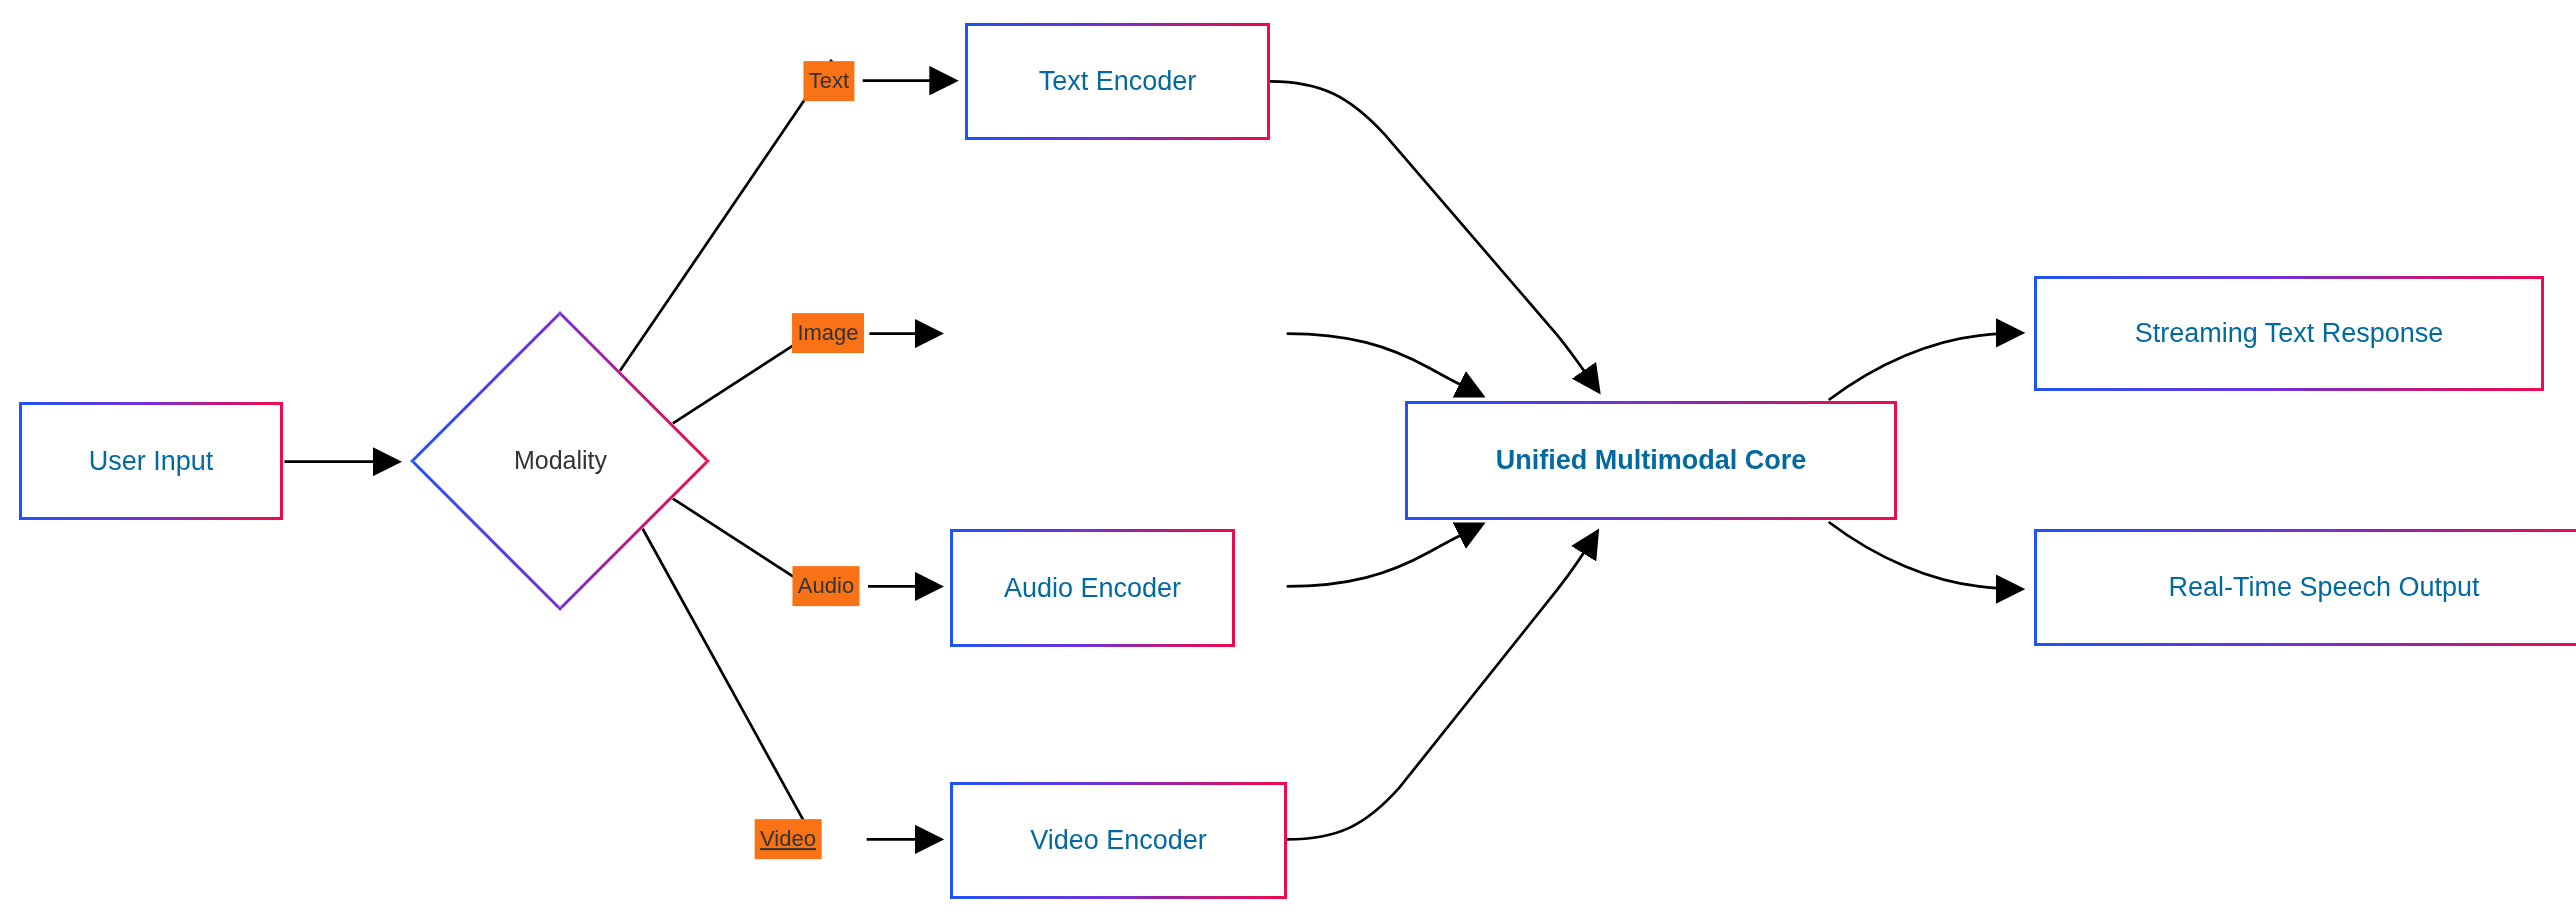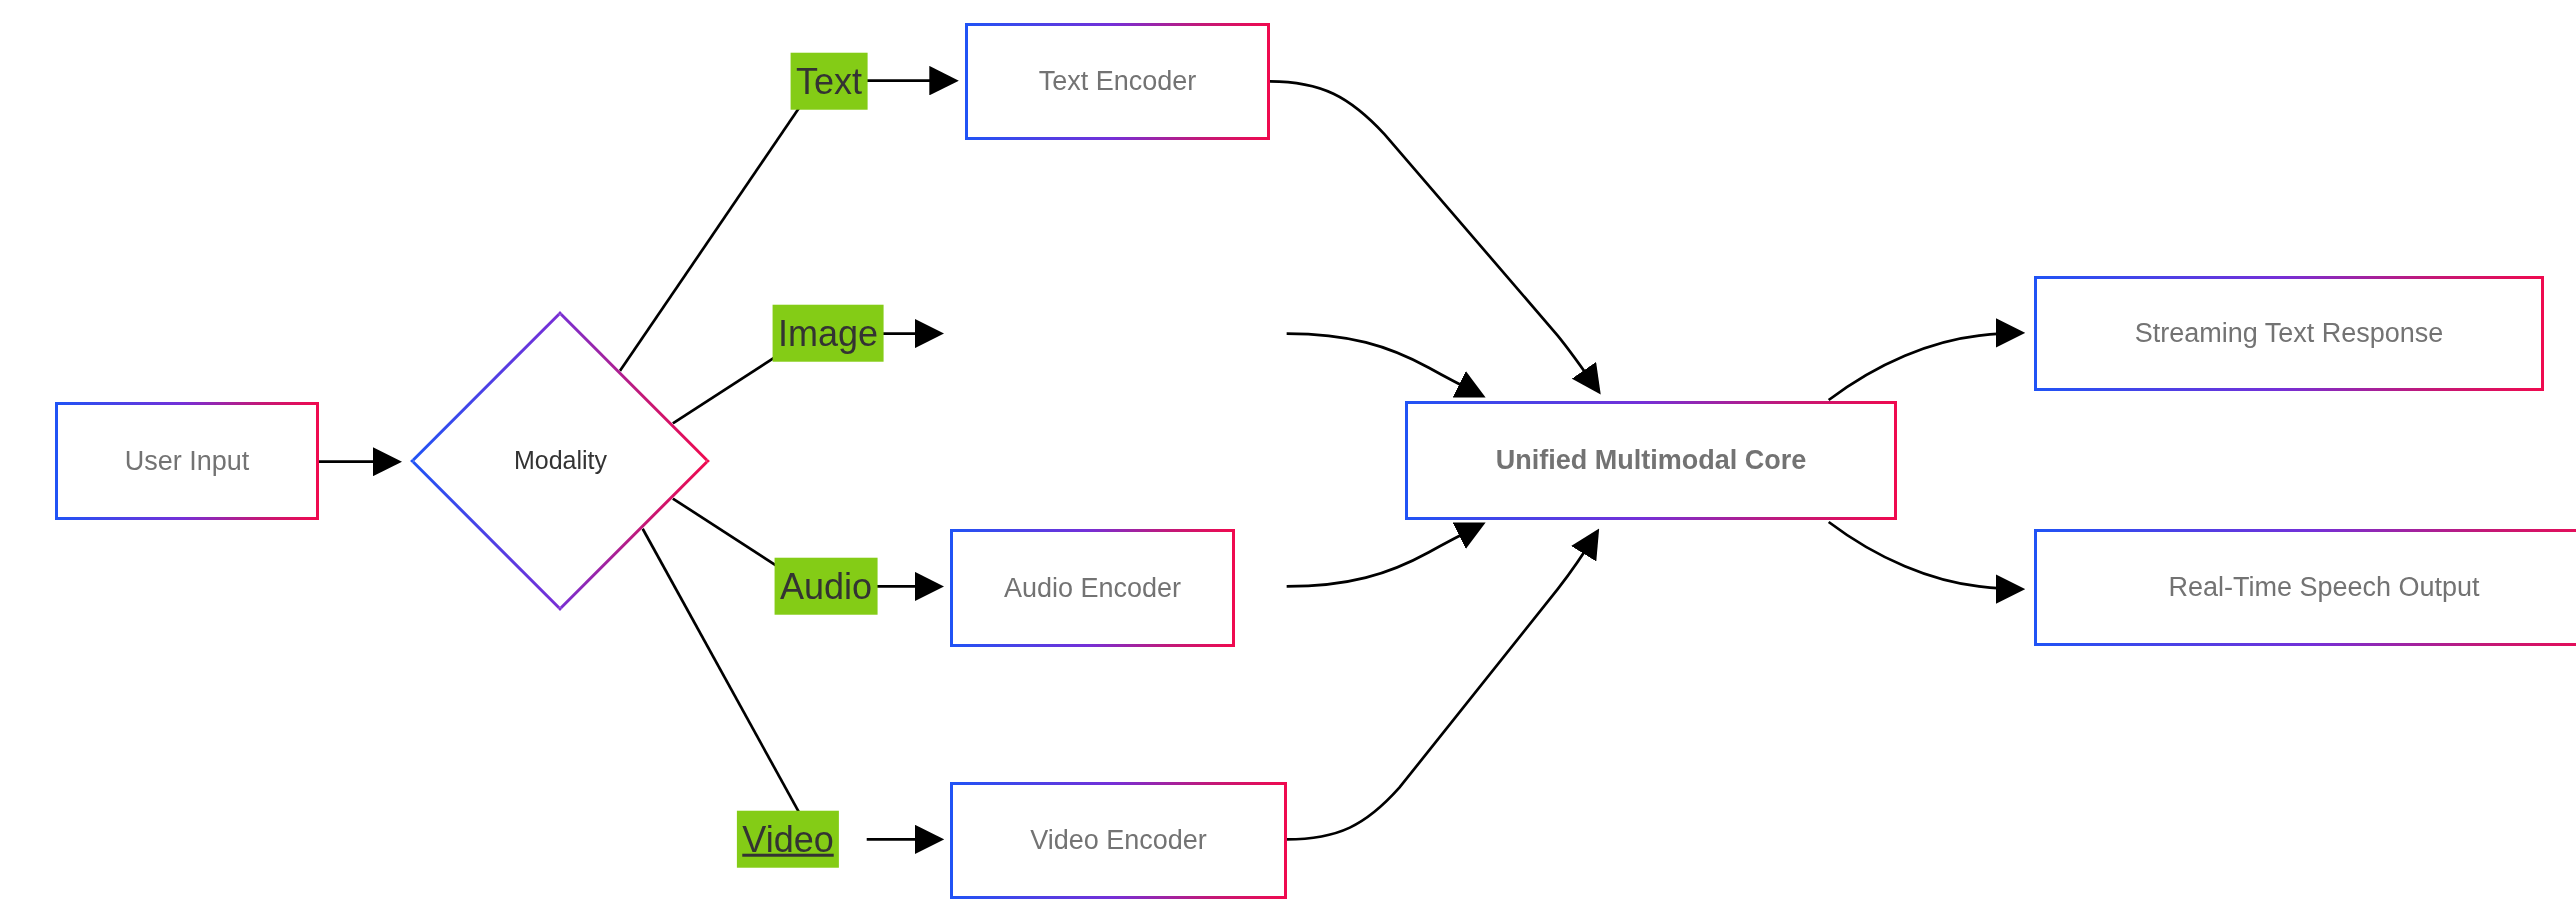--- a/index.html
+++ b/index.html
@@ -22,21 +22,21 @@
     stroke-width: 4px;
   }
   .node {
     position: absolute;
     display: flex;
     align-items: center;
     justify-content: center;
     background: #ffffff;
     border: 3.4px solid #7430d8;
     border-image: linear-gradient(90deg, #2053f5 0%, #7430d8 48%, #c31877 78%, #ef0a4f 100%) 1;
-    color: #737373;
+    color: #0369a1;
     font-size: 27px;
     line-height: 1.2;
     text-align: center;
     box-sizing: border-box;
   }
   .diamond-shape {
     position: absolute;
     left: 454px; top: 355px;
     width: 212px; height: 212px;
     transform: rotate(45deg);
@@ -51,23 +51,23 @@
     width: 299px; height: 299px;
     display: flex;
     align-items: center;
     justify-content: center;
     color: #333333;
     font-size: 25px;
   }
   .edge-label {
     position: absolute;
     transform: translate(-50%, -50%);
-    background: #84cc16;
+    background: #f97316;
     color: #333333;
-    font-size: 36px;
+    font-size: 22px;
     line-height: 1.2;
     padding: 6.7px 5.4px;
     white-space: nowrap;
   }
 </style>
 </head>
 <body>
 
 <div class="stage">
 
@@ -94,21 +94,21 @@
 
     <path class="edge-path" d="M 1892,121 C 1970,121 2012,144 2064,200 L 2322,500 C 2344,527 2364,556 2382,582" marker-end="url(#arrowhead)"></path>
     <path class="edge-path" d="M 1918,497 C 2010,497 2070,515 2130,548 C 2164,567 2190,580 2208,589" marker-end="url(#arrowhead)"></path>
     <path class="edge-path" d="M 1918,874 C 2010,874 2070,856 2130,823 C 2164,804 2190,791 2208,782" marker-end="url(#arrowhead)"></path>
     <path class="edge-path" d="M 1918,1251 C 1995,1251 2036,1230 2086,1174 L 2322,878 C 2344,850 2364,820 2380,794" marker-end="url(#arrowhead)"></path>
 
     <path class="edge-path" d="M 2726,596 C 2800,540 2880,508 2950,500 C 2975,497 2995,496 3012,496" marker-end="url(#arrowhead)"></path>
     <path class="edge-path" d="M 2726,778 C 2800,834 2880,866 2950,874 C 2975,877 2995,878 3012,878" marker-end="url(#arrowhead)"></path>
   </svg>
 
-  <div class="node" style="left:19px; top:402px; width:264px; height:118px;margin-left:36px;">
+  <div class="node" style="left:19px; top:402px; width:264px; height:118px;">
     <span>User Input</span>
   </div>
 
   <div>
     <div class="diamond-shape"></div>
     <div class="diamond-label">Modality</div>
   </div>
 
   <div class="node" style="left:965px; top:23px; width:305px; height:117px;">
     <span>Text Encoder</span>

